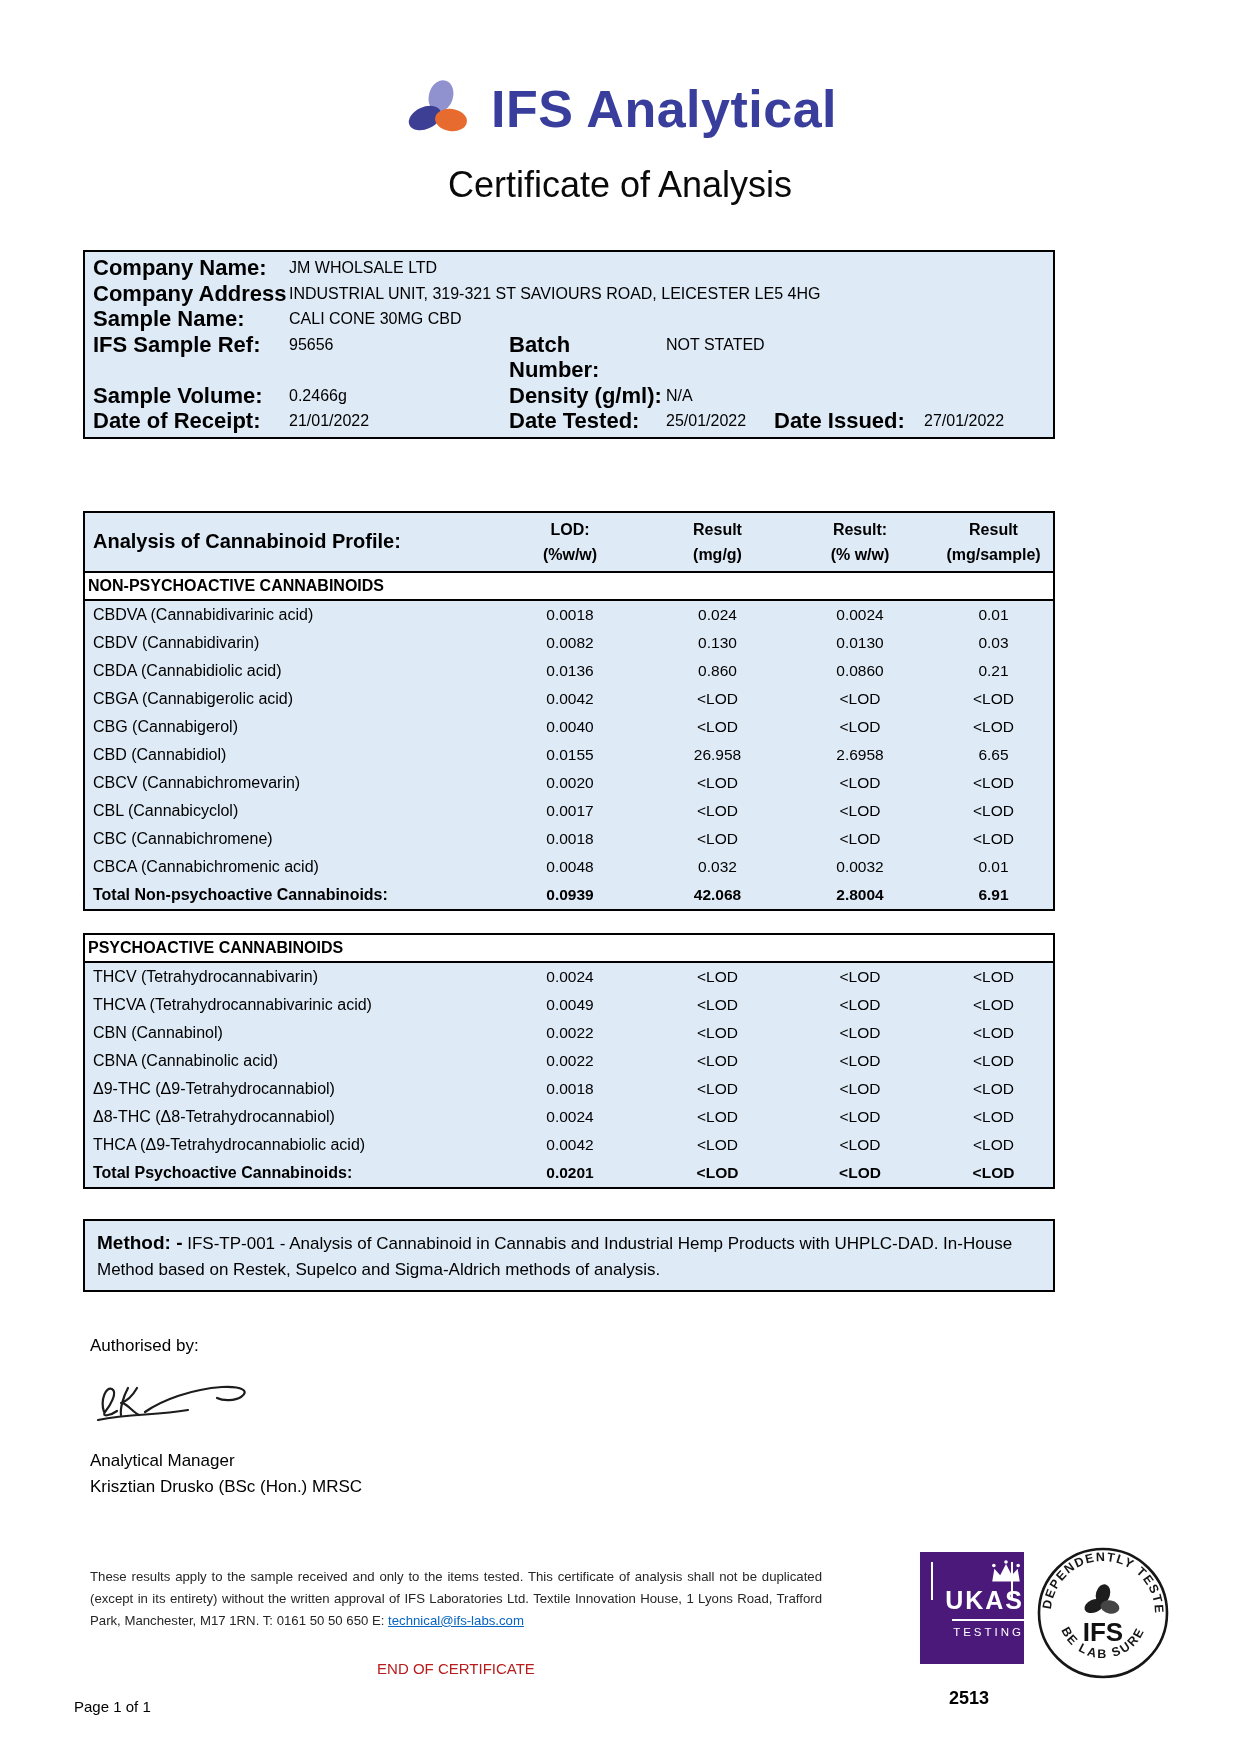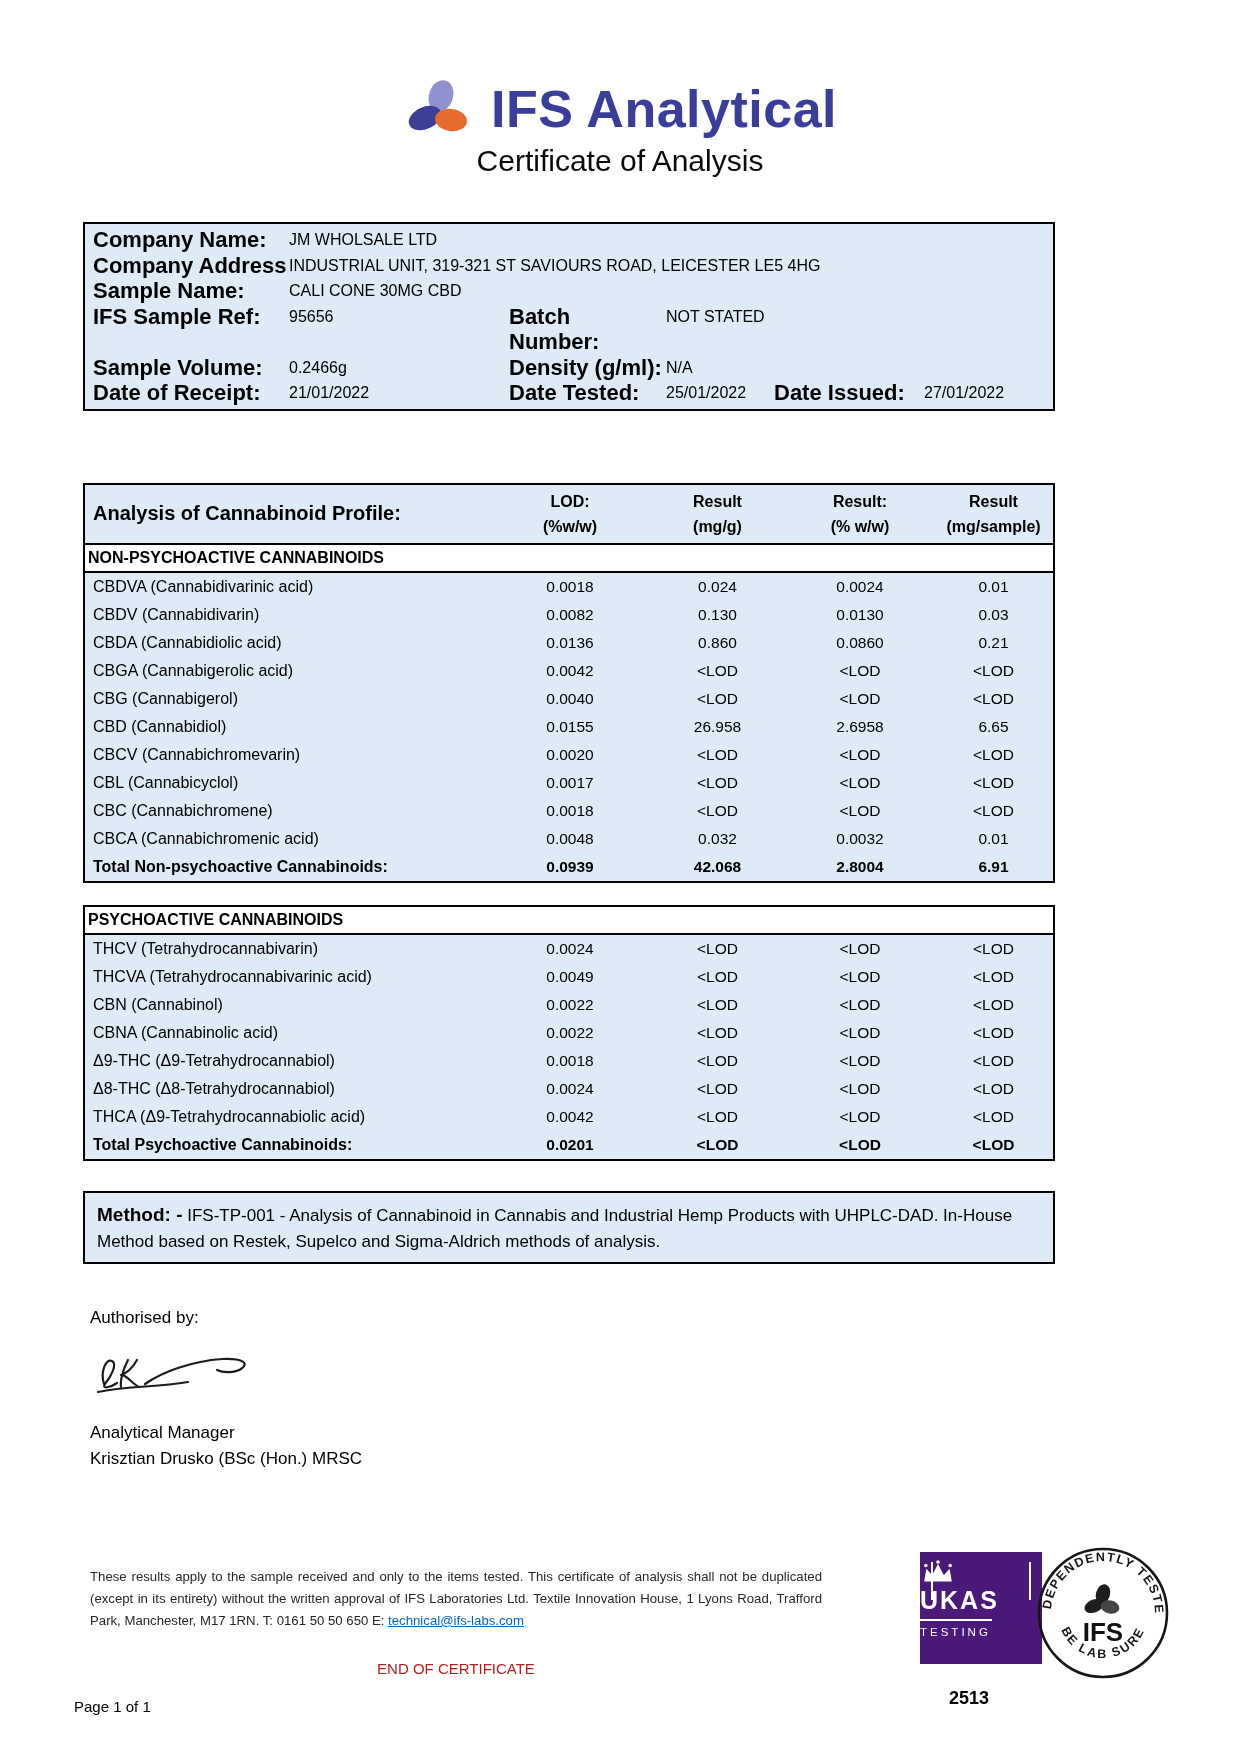--- a/index.html
+++ b/index.html
@@ -4,21 +4,21 @@
 <style>
   * { margin:0; padding:0; box-sizing:border-box; }
   body { background:#888; font-family:"Liberation Sans", sans-serif; }
   .page {
     width:1240px; height:1754px; background:#fff; margin:0 auto;
     position:relative; color:#000; overflow:hidden;
   }
   
   .brand-row { display:flex; justify-content:center; align-items:center; gap:16px; padding-top:78px; }
   .brand-name { font-size:52px; font-weight:bold; color:#393E9C; letter-spacing:0.5px; }
-  .cert-title { text-align:center; font-size:30px; font-weight:400; margin-top:4px; color:#0a0a0a; }
+  .cert-title { text-align:center; font-size:36px; font-weight:400; margin-top:24px; color:#0a0a0a; }
 
   
   .info-table {
     margin:44px 0 0 83px; width:972px; background:#DEEAF6;
     border:2px solid #000; padding:3px 0 3px 8px; font-size:16px;
   }
   .info-grid { display:grid; grid-template-columns:196px 220px 157px 108px 150px auto; line-height:25.5px; }
   .info-grid .lbl { font-weight:bold; font-size:22px; }
   .span5 { grid-column:2 / 7; }
   .span3 { grid-column:4 / 7; }
@@ -54,22 +54,22 @@
   
   .disclaimer {
     position:absolute; left:90px; top:1566px; width:732px;
     font-size:13.2px; line-height:1.65; color:#262626; text-align:justify;
   }
   .disclaimer a { color:#0563C1; text-decoration:underline; }
   .end-cert { position:absolute; left:90px; top:1660px; width:732px; text-align:center; font-size:15px; color:#b91c1c; }
   .page-num { position:absolute; left:74px; top:1698px; font-size:15px; }
 
   .ukas-box {
-    position:absolute; left:920px; top:1552px; width:122px; height:112px;
-    background:#4B1979; color:#fff; display:flex; flex-direction:column; align-items:flex-start;
+    position:absolute; left:920px; top:1552px; width:104px; height:112px;
+    background:#4B1979; color:#fff; display:flex; flex-direction:column; align-items:flex-end;
   }
   .ukas-box .bar { position:absolute; top:10px; width:2px; height:38px; background:#fff; }
   .ukas-box .bar.l { left:11px; } .ukas-box .bar.r { right:11px; }
   .ukas-crown { margin-top:8px; }
   .ukas-name { font-size:25px; font-weight:bold; letter-spacing:2px; margin-top:2px; }
   .ukas-rule { width:72px; height:1.5px; background:#fff; margin-top:4px; }
   .ukas-sub { font-size:11.5px; letter-spacing:3px; margin-top:5px; }
   .ukas-num { position:absolute; left:920px; top:1688px; width:98px; text-align:center; font-weight:bold; font-size:18px; }
 
   .stamp { position:absolute; left:1036px; top:1546px; }

